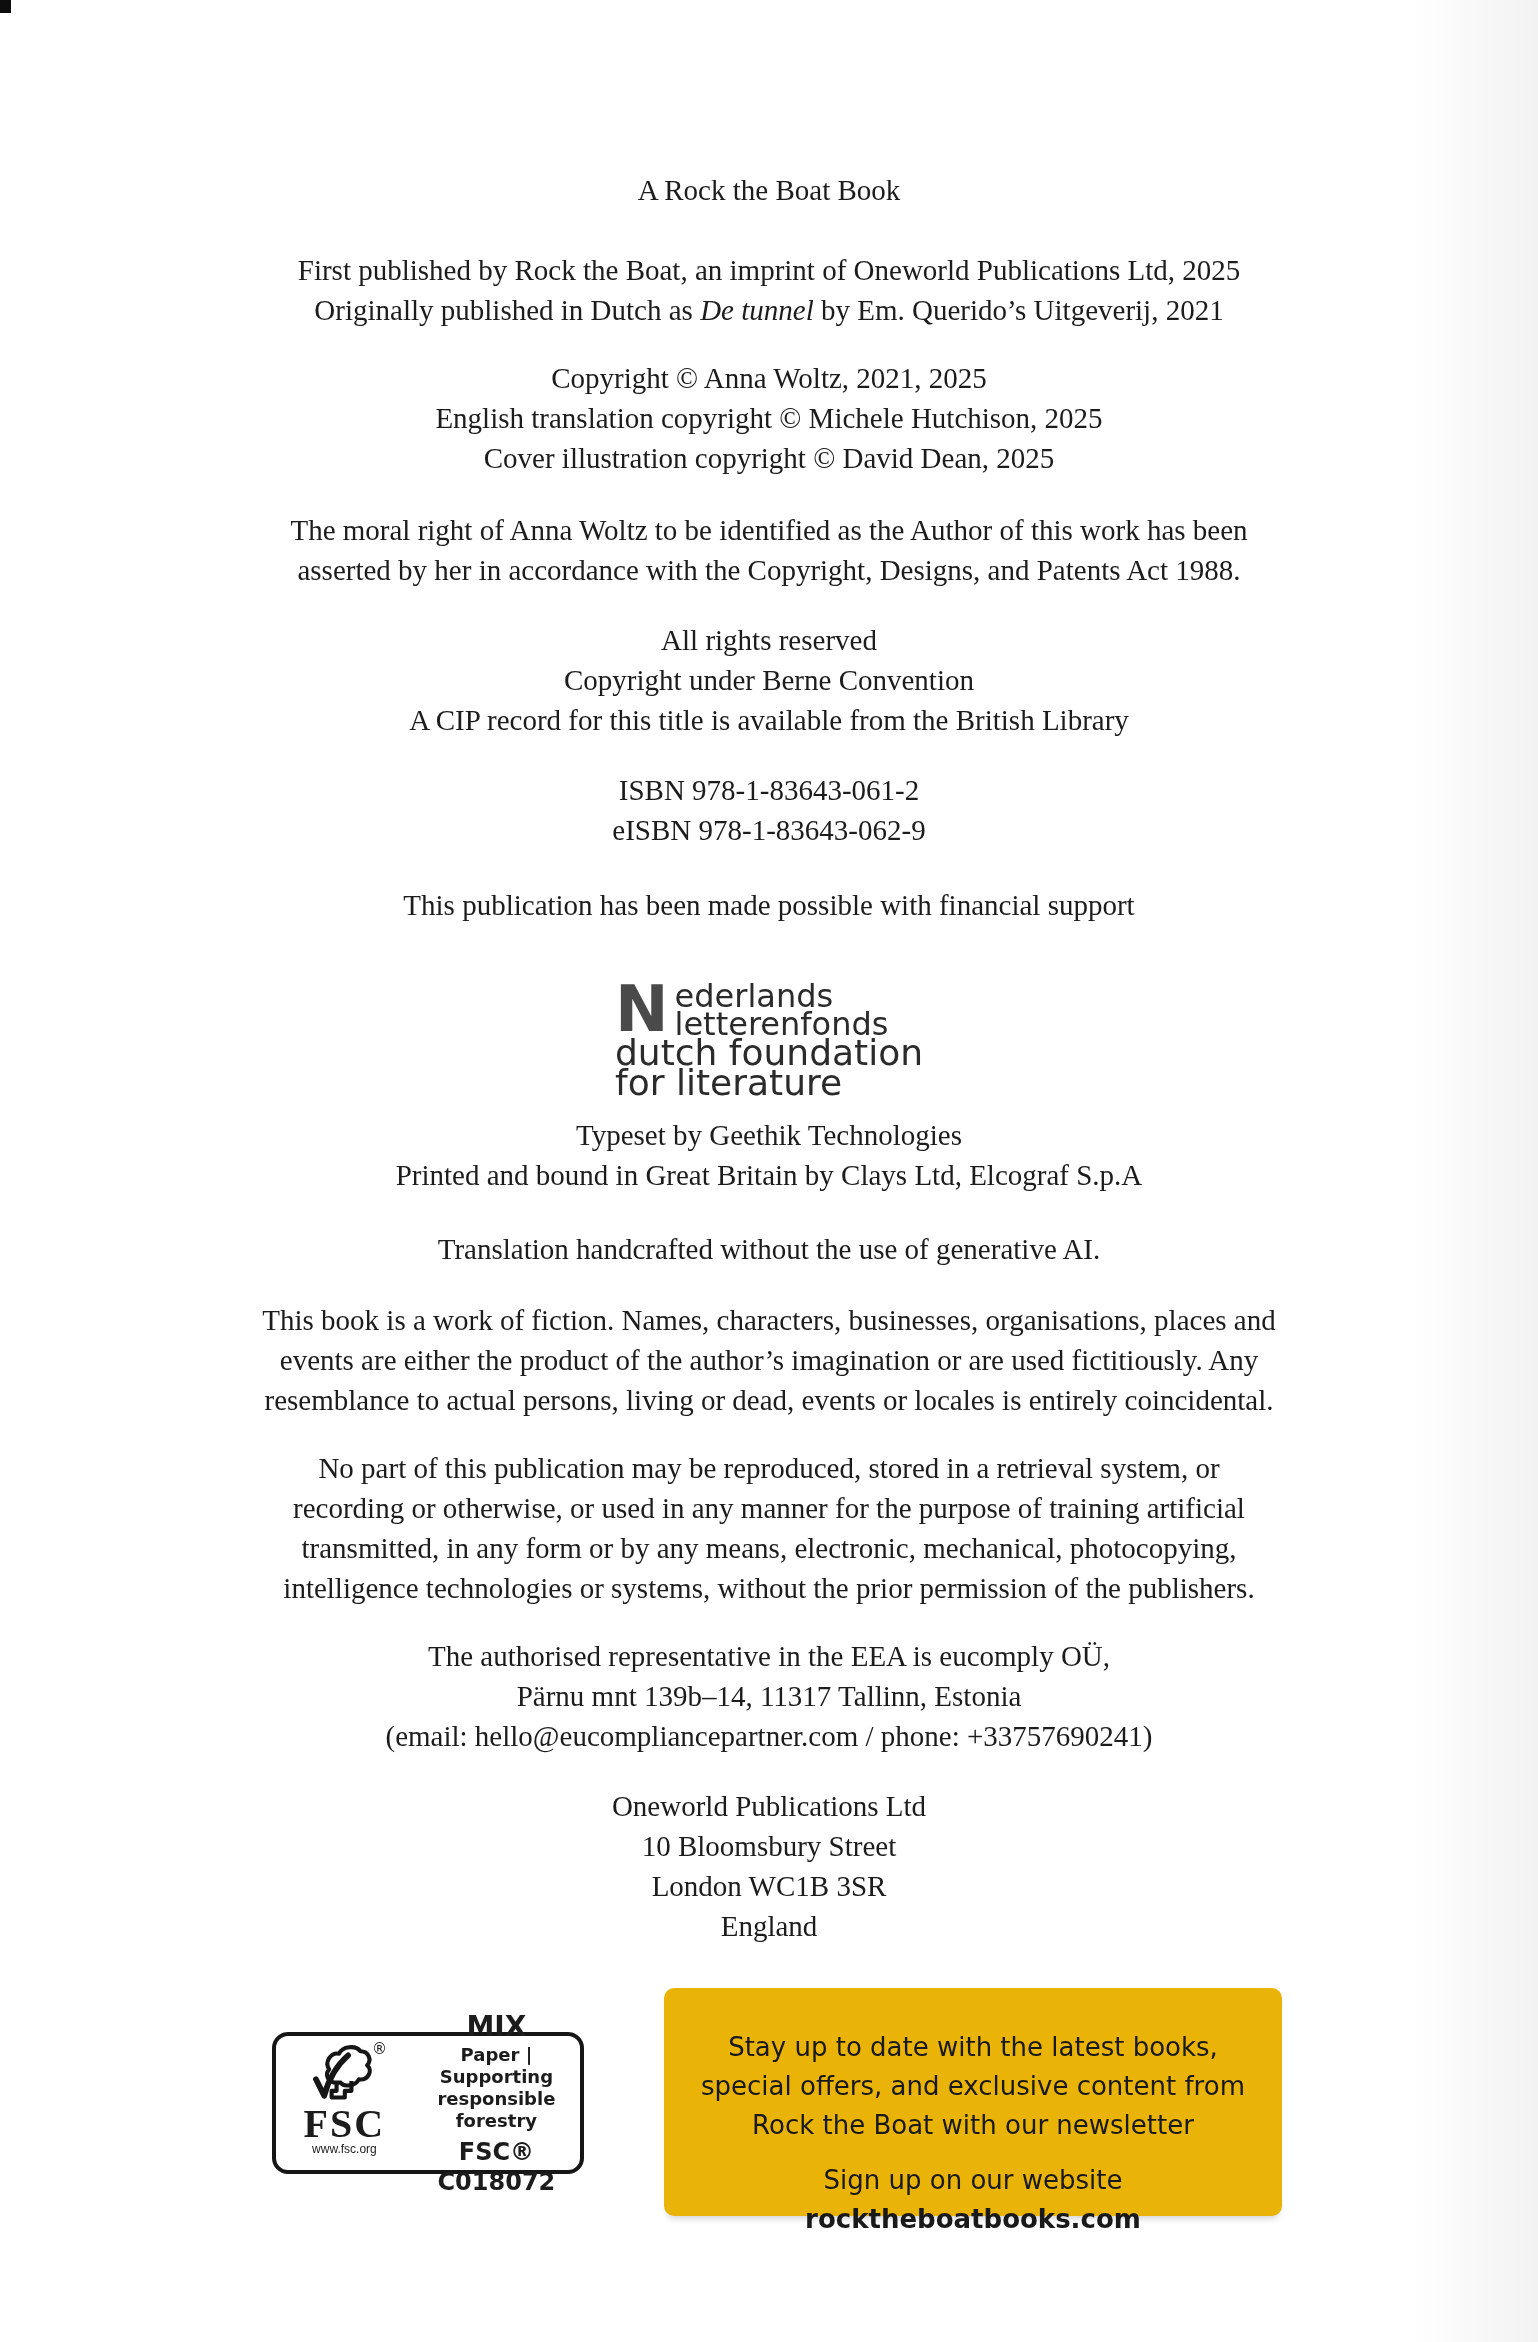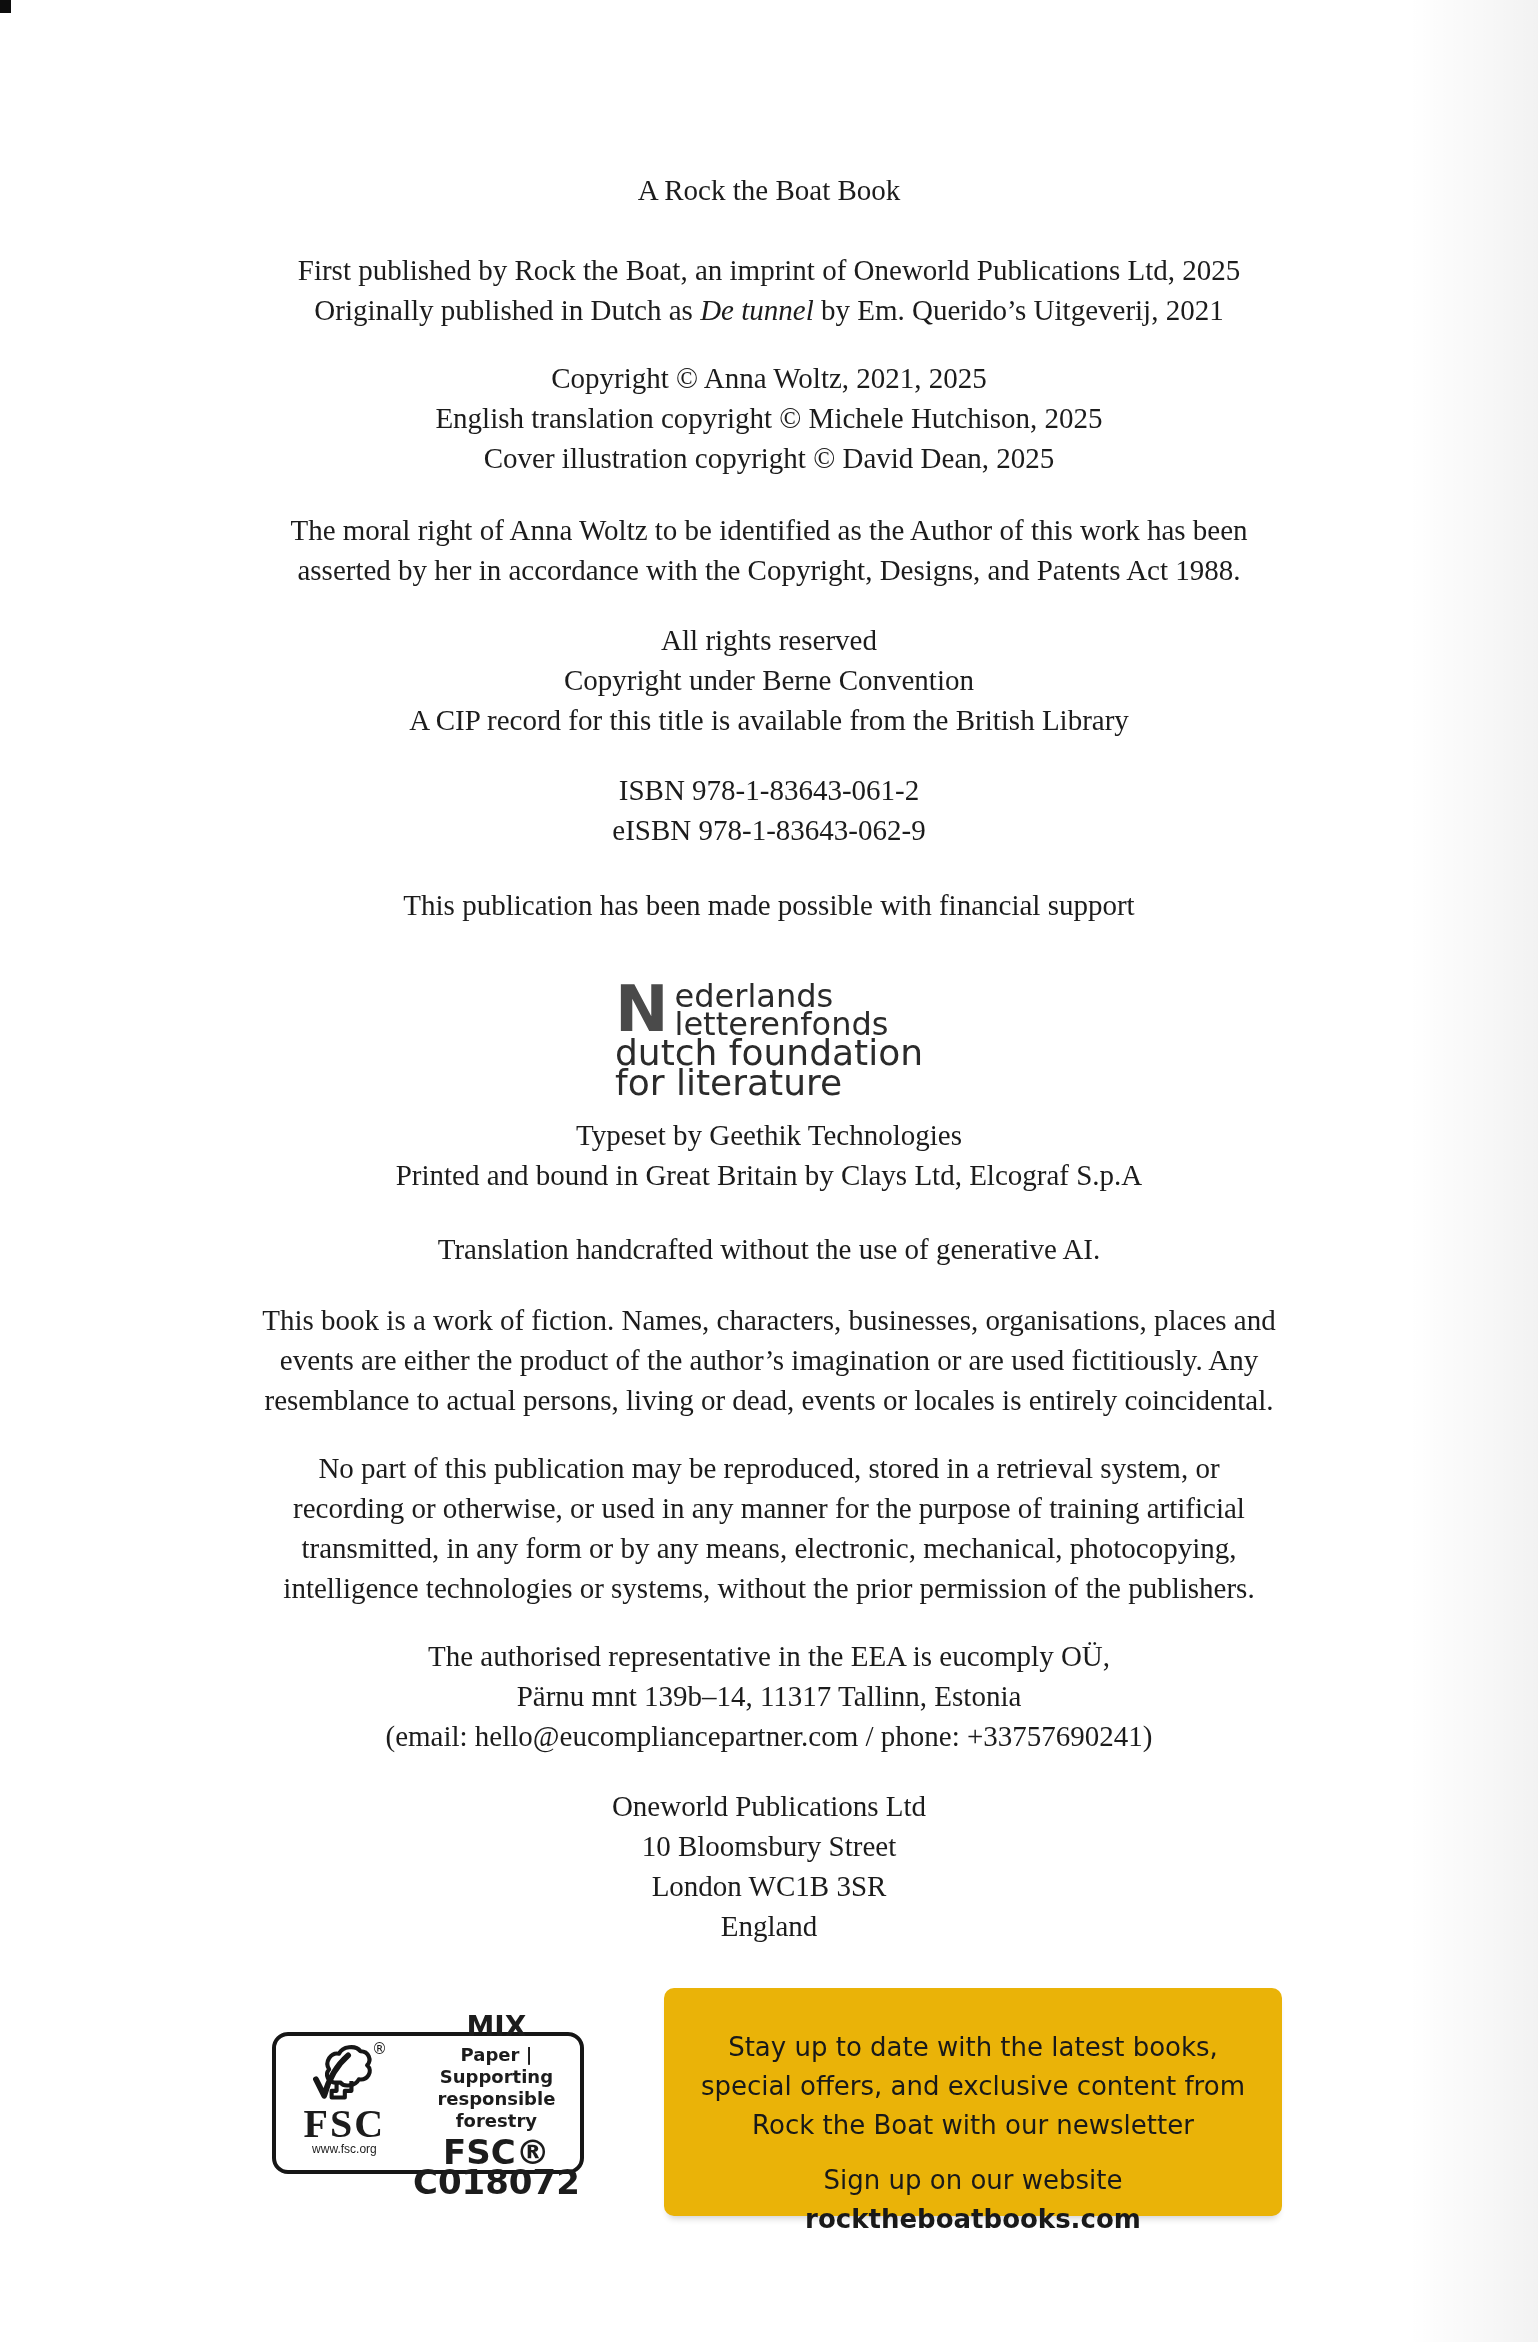--- a/index.html
+++ b/index.html
@@ -34,21 +34,21 @@
   .fsc-reg { position:absolute; left:96px; top:6px; font-family:"DejaVu Sans", sans-serif;
     font-size:15px; line-height:15px; }
   .fsc-word { font-size:40px; line-height:36px; font-weight:bold; letter-spacing:2px;
     font-family:"Liberation Serif", serif; margin-top:-2px; }
   .fsc-url { font-family:Liberation Sans, sans-serif; font-size:12px; line-height:15px;text-align:right; }
   .fsc-right { width:55%; display:flex; flex-direction:column; align-items:center;
     justify-content:center; font-family:"DejaVu Sans", sans-serif; font-weight:bold;
     text-align:center; }
   .fsc-mix { font-size:28px; line-height:34px; }
   .fsc-paper { font-size:18px; line-height:22px; }
-  .fsc-cert { font-size:34px; line-height:30px; margin-top:5px; }
+  .fsc-cert { font-size:24px; line-height:30px; margin-top:5px; }
 
   
   .newsletter { position:absolute; left:664px; top:1988px; width:618px; height:228px;
     background:#eab308; border-radius:10px; box-sizing:border-box; padding-top:40px;
     font-family:"DejaVu Sans", sans-serif; font-size:26px; line-height:39px;
     text-align:center; color:#191919;
     box-shadow:0 6px 7px -4px rgba(0,0,0,0.20); }
   .newsletter .gap { height:16px; }
   .news-site { font-weight:bold; }
 </style>

